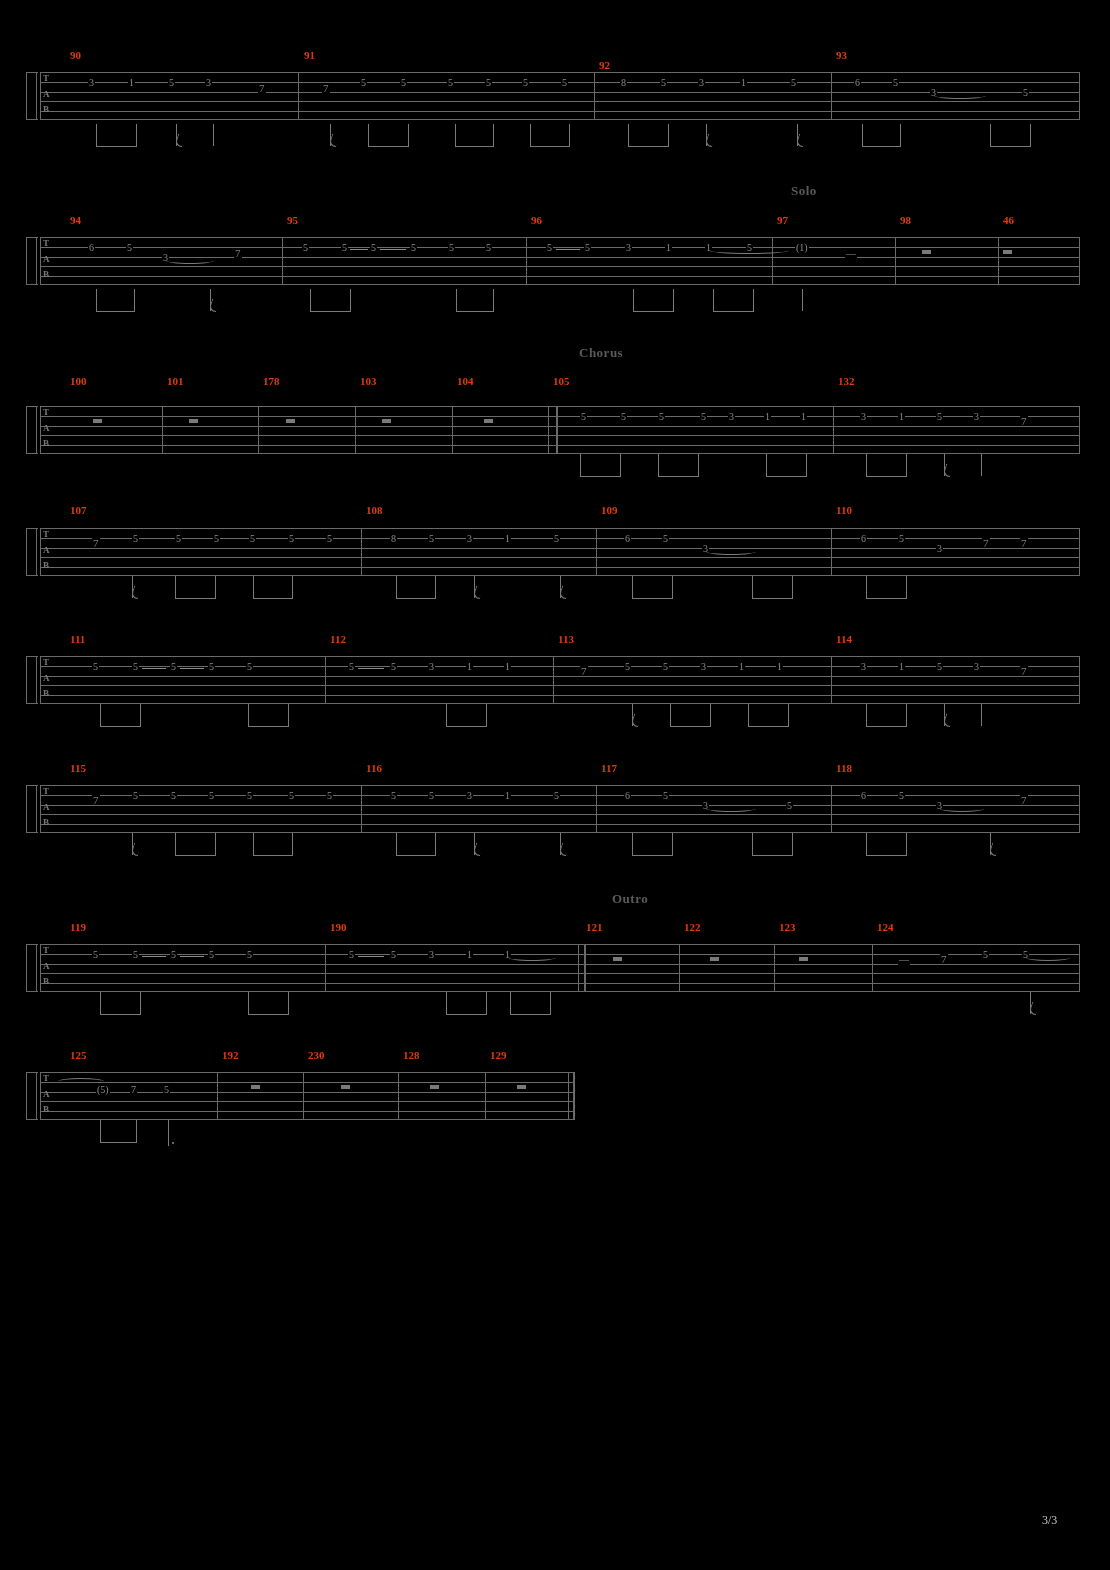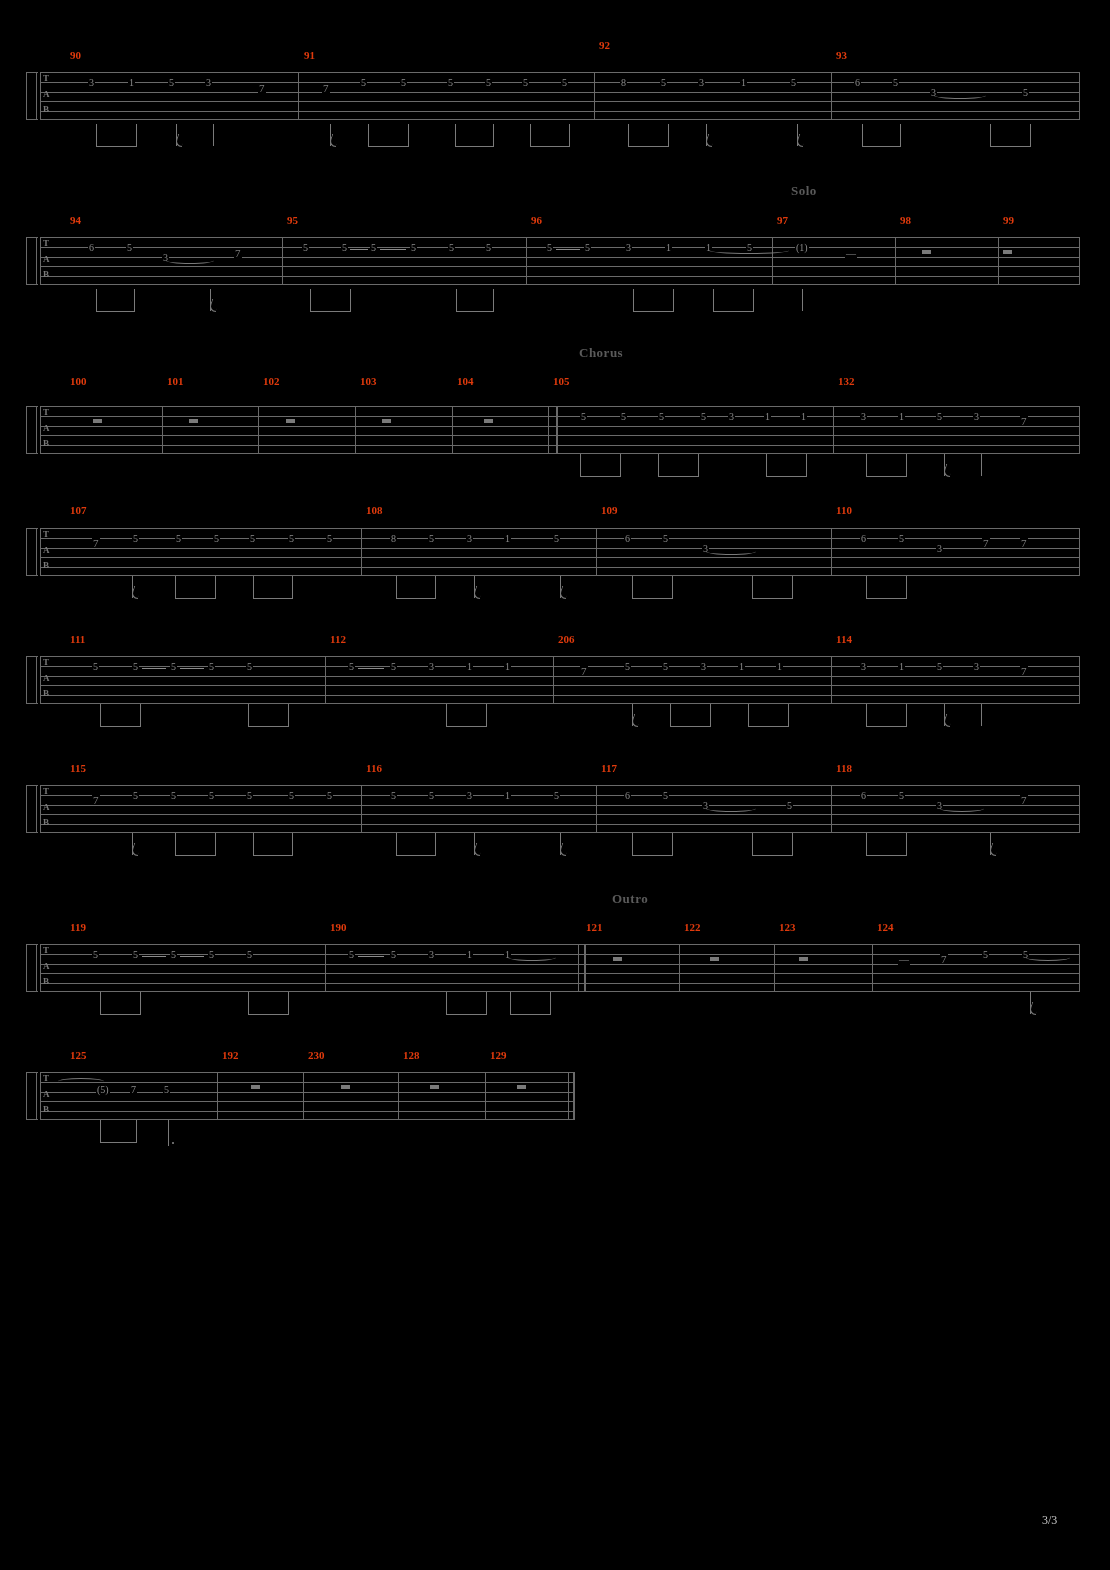--- a/index.html
+++ b/index.html
@@ -184,21 +184,21 @@
 <div class="page">
 
   <div class="section-label" style="left:791px; top:183px;">Solo</div>
   <div class="section-label" style="left:579px; top:345px;">Chorus</div>
   <div class="section-label" style="left:612px; top:891px;text-align:center;">Outro</div>
 
   <div class="system">
 
     <div class="measure-num" style="left:70px; top:50px;">90</div>
     <div class="measure-num" style="left:304px; top:50px;">91</div>
-    <div class="measure-num" style="left:599px; top:40px;">92</div>
+    <div class="measure-num" style="left:599px; top:60px;">92</div>
     <div class="measure-num" style="left:836px; top:50px;">93</div>
 
     <div class="bracket" style="top:72px; height:48px;"></div>
     <div class="bracket-in" style="top:72px; height:48px;"></div>
 
     <div class="staff" style="top:72px; width:1040px; height:48px;">
       <div class="hline" style="top:9px;"></div>
       <div class="hline" style="top:19px;"></div>
       <div class="hline" style="top:28px;"></div>
       <div class="hline" style="top:38px;"></div>
@@ -271,21 +271,21 @@
     <div class="stem" style="left:1030px;top:124px; height:22px;"></div>
     <div class="beam" style="left:990px; top:146px; width:41px;"></div>
   </div>
 
   <div class="system">
     <div class="measure-num" style="left:70px; top:215px;">94</div>
     <div class="measure-num" style="left:287px; top:215px;">95</div>
     <div class="measure-num" style="left:531px; top:215px;">96</div>
     <div class="measure-num" style="left:777px; top:215px;">97</div>
     <div class="measure-num" style="left:900px; top:215px;">98</div>
-    <div class="measure-num" style="left:1003px;top:215px;">99</div>
+    <div class="measure-num" style="left:1003px;top:215px;">46</div>
 
     <div class="bracket" style="top:237px; height:48px;"></div>
     <div class="bracket-in" style="top:237px; height:48px;"></div>
 
     <div class="staff" style="top:237px; width:1040px; height:48px;">
       <div class="hline" style="top:9px;"></div>
       <div class="hline" style="top:19px;"></div>
       <div class="hline" style="top:28px;"></div>
       <div class="hline" style="top:38px;"></div>
     </div>
@@ -345,21 +345,21 @@
     <div class="beam" style="left:633px; top:311px; width:41px;"></div>
     <div class="stem" style="left:713px; top:289px; height:22px;"></div>
     <div class="stem" style="left:753px; top:289px; height:22px;"></div>
     <div class="beam" style="left:713px; top:311px; width:41px;"></div>
     <div class="stem" style="left:802px; top:289px; height:22px;"></div>
   </div>
 
   <div class="system">
     <div class="measure-num" style="left:70px;  top:376px;">100</div>
     <div class="measure-num" style="left:167px; top:376px;">101</div>
-    <div class="measure-num" style="left:263px; top:376px;">102</div>
+    <div class="measure-num" style="left:263px; top:376px;">178</div>
     <div class="measure-num" style="left:360px; top:376px;">103</div>
     <div class="measure-num" style="left:457px; top:376px;">104</div>
     <div class="measure-num" style="left:553px; top:376px;">105</div>
     <div class="measure-num" style="left:838px; top:376px;">132</div>
 
     <div class="bracket" style="top:406px; height:48px;"></div>
     <div class="bracket-in" style="top:406px; height:48px;"></div>
 
     <div class="staff" style="top:406px; width:1040px; height:48px;">
       <div class="hline" style="top:9px;"></div>
@@ -486,21 +486,21 @@
     <div class="stem" style="left:792px; top:576px; height:22px;"></div>
     <div class="beam" style="left:752px; top:598px; width:41px;"></div>
     <div class="stem" style="left:866px; top:576px; height:22px;"></div>
     <div class="stem" style="left:906px; top:576px; height:22px;"></div>
     <div class="beam" style="left:866px; top:598px; width:41px;"></div>
   </div>
 
   <div class="system">
     <div class="measure-num" style="left:70px;  top:634px;">111</div>
     <div class="measure-num" style="left:330px; top:634px;">112</div>
-    <div class="measure-num" style="left:558px; top:634px;">206</div>
+    <div class="measure-num" style="left:558px; top:634px;">113</div>
     <div class="measure-num" style="left:836px; top:634px;">114</div>
 
     <div class="bracket" style="top:656px; height:48px;"></div>
     <div class="bracket-in" style="top:656px; height:48px;"></div>
 
     <div class="staff" style="top:656px; width:1040px; height:48px;">
       <div class="hline" style="top:9px;"></div>
       <div class="hline" style="top:19px;"></div>
       <div class="hline" style="top:28px;"></div>
       <div class="hline" style="top:38px;"></div>

